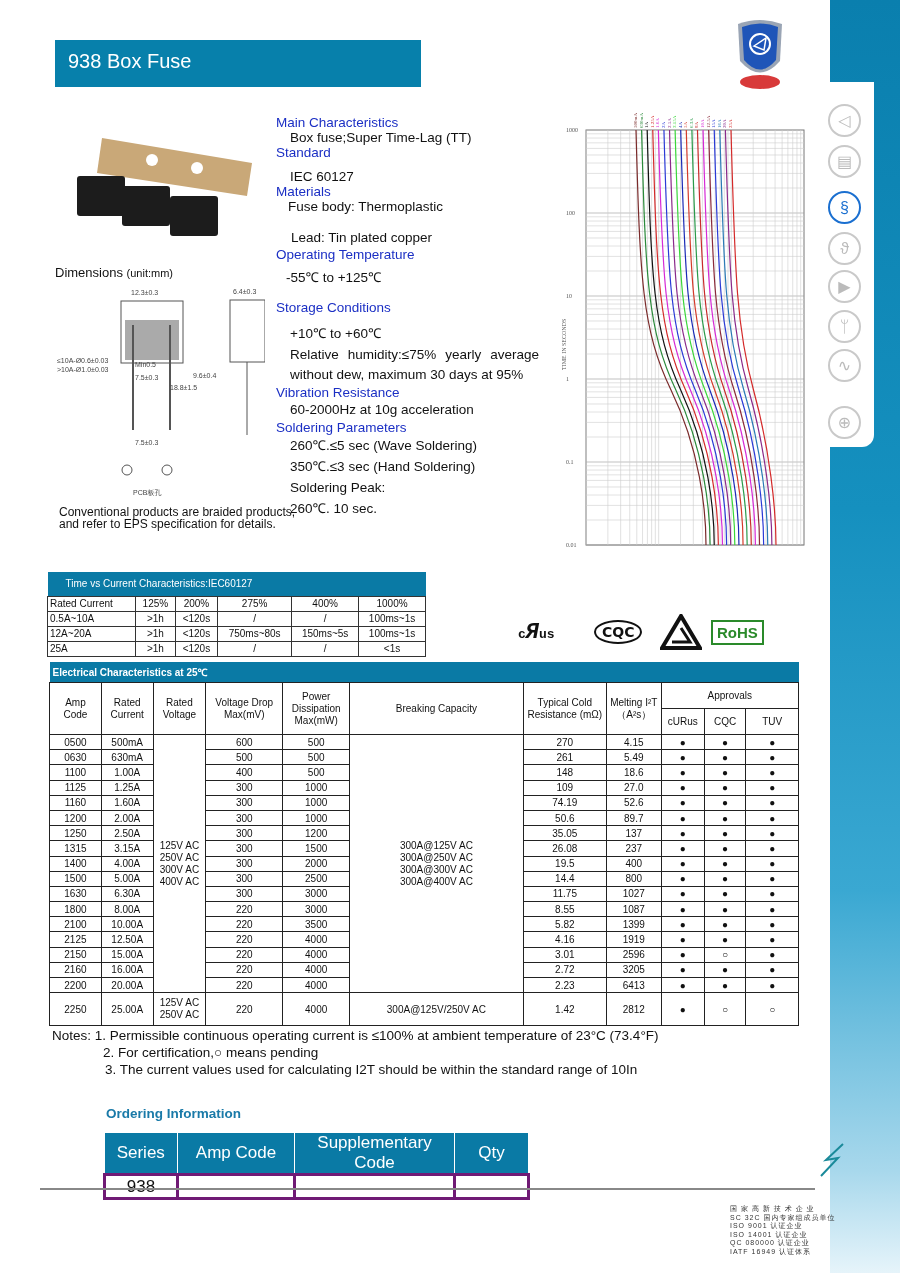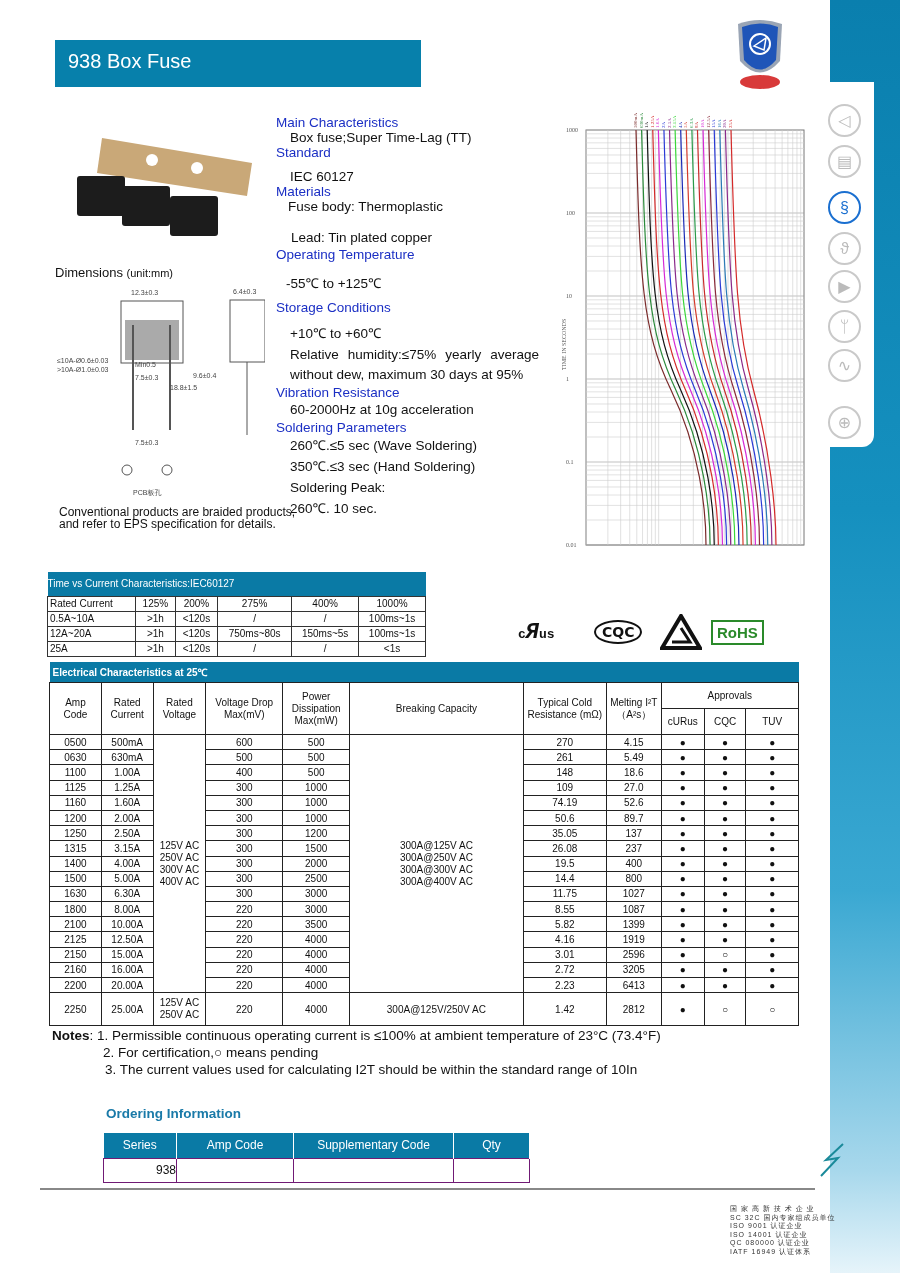--- a/index.html
+++ b/index.html
@@ -13,36 +13,36 @@
   .photo { position: absolute; left: 62px; top: 118px; width: 195px; height: 130px; }
   .dims-title { position: absolute; left: 55px; top: 265px; font-size: 13px; }
   .dims-title small { font-size: 11px; }
   .dims { position: absolute; left: 55px; top: 285px; width: 210px; height: 215px; }
   .dims-note { position: absolute; left: 59px; top: 506px; font-size: 12px; line-height: 12px; }
   .specs { position: absolute; left: 276px; top: 115px; width: 263px; font-size: 13.5px; }
   .specs .h { color: #1b2fc4; font-size: 13.5px; }
   .specs .v { padding-left: 14px; }
   .chart { position: absolute; left: 556px; top: 100px; width: 254px; height: 455px; }
   .tvc { position: absolute; left: 47px; top: 572px; width: 379px; border-collapse: collapse; font-size: 10px; }
-  .tvc th.cap { background: #0a7aa5; color: #fff; text-align: left; font-weight: normal; padding: 5px 0; font-size: 10px; height: 24px; }
+  .tvc th.cap { background: #0a7aa5; color: #fff; text-align: left; font-weight: normal; padding: 5px 18px; font-size: 10px; height: 24px; }
   .tvc td { border: 1px solid #333; padding: 1px 2px; height: 15px; text-align: center; }
   .tvc td:first-child { text-align: left; }
   .cert { position: absolute; top: 612px; height: 40px; display: flex; align-items: center; }
   .elec { position: absolute; left: 49px; top: 662px; width: 750px; border-collapse: collapse; font-size: 10px; }
   .elec th.cap { background: #0a7aa5; color: #fff; text-align: left; font-weight: bold; padding: 3px 3px; font-size: 10px; height: 20px; }
   .elec td, .elec th.hd { border: 1px solid #222; text-align: center; font-weight: normal; }
   .elec td { height: 15.2px; padding: 0; }
   .elec th.hd { font-size: 10px; padding: 2px; line-height: 12px; }
   .elec tr.last td { height: 33px; }
   .notes { position: absolute; left: 52px; top: 1027px; font-size: 13.5px; line-height: 17px; }
-  .notes b { font-weight: bold; }
+  .notes b { font-weight: normal; }
   .order-title { position: absolute; left: 106px; top: 1106px; color: #1a7aa8; font-size: 13.5px; font-weight: bold; }
-  .order { position: absolute; left: 103px; top: 1133px; width: 427px; border-collapse: collapse; font-size: 12px; }
+  .order { position: absolute; left: 103px; top: 1133px; width: 427px; border-collapse: collapse; font-size: 17px; }
   .order th { background: #0a7aa5; color: #fff; font-weight: normal; height: 25px; border-right: 1px solid #fff; }
-  .order td { border: 1px solid #701a75; height: 24px; text-align: right; }
+  .order td { border: 3px solid #701a75; height: 24px; text-align: center; }
   .footer-line { position: absolute; left: 40px; top: 1188px; width: 775px; height: 2px; background: #888; }
   .footer-text { position: absolute; left: 730px; top: 1205px; font-size: 7px; line-height: 8.5px; color: #333; letter-spacing: 1px; }
   .bolt { position: absolute; left: 818px; top: 1140px; }
 </style>
 </head>
 <body>
 
 <div class="side-band"></div>
 <div class="side-panel"></div>
 <div class="side-icon" style="top:104px">◁</div>
@@ -101,22 +101,22 @@
 
 <div class="specs">
   <div class="h" style="margin-top:0">Main Characteristics</div>
   <div class="v">Box fuse;Super Time-Lag (TT)</div>
   <div class="h">Standard</div>
   <div class="v" style="margin-top:9px">IEC 60127</div>
   <div class="h" style="margin-top:0">Materials</div>
   <div class="v" style="padding-left:12px">Fuse body: Thermoplastic</div>
   <div class="v" style="padding-left:15px;margin-top:16px">Lead: Tin plated copper</div>
   <div class="h" style="margin-top:2px">Operating  Temperature</div>
-  <div class="v" style="padding-left:10px;margin-top:12px">-55℃  to +125℃</div>
-  <div class="h" style="margin-top:8px">Storage Conditions</div>
+  <div class="v" style="padding-left:10px;margin-top:6px">-55℃  to +125℃</div>
+  <div class="h" style="margin-top:14px">Storage Conditions</div>
   <div class="v" style="margin-top:9px">+10℃ to +60℃</div>
   <div class="v" style="margin-top:3px;text-align:justify;line-height:20px">Relative humidity:≤75% yearly average without dew, maximum 30 days at 95%</div>
   <div class="h">Vibration Resistance</div>
   <div class="v" style="line-height:20px">60-2000Hz at 10g acceleration</div>
   <div class="h">Soldering Parameters</div>
   <div class="v" style="line-height:21px">260℃.≤5 sec (Wave Soldering)</div>
   <div class="v" style="line-height:21px">350℃.≤3 sec (Hand Soldering)</div>
   <div class="v" style="line-height:21px">Soldering Peak:</div>
   <div class="v" style="line-height:21px">260℃. 10 sec.</div>
 </div>

